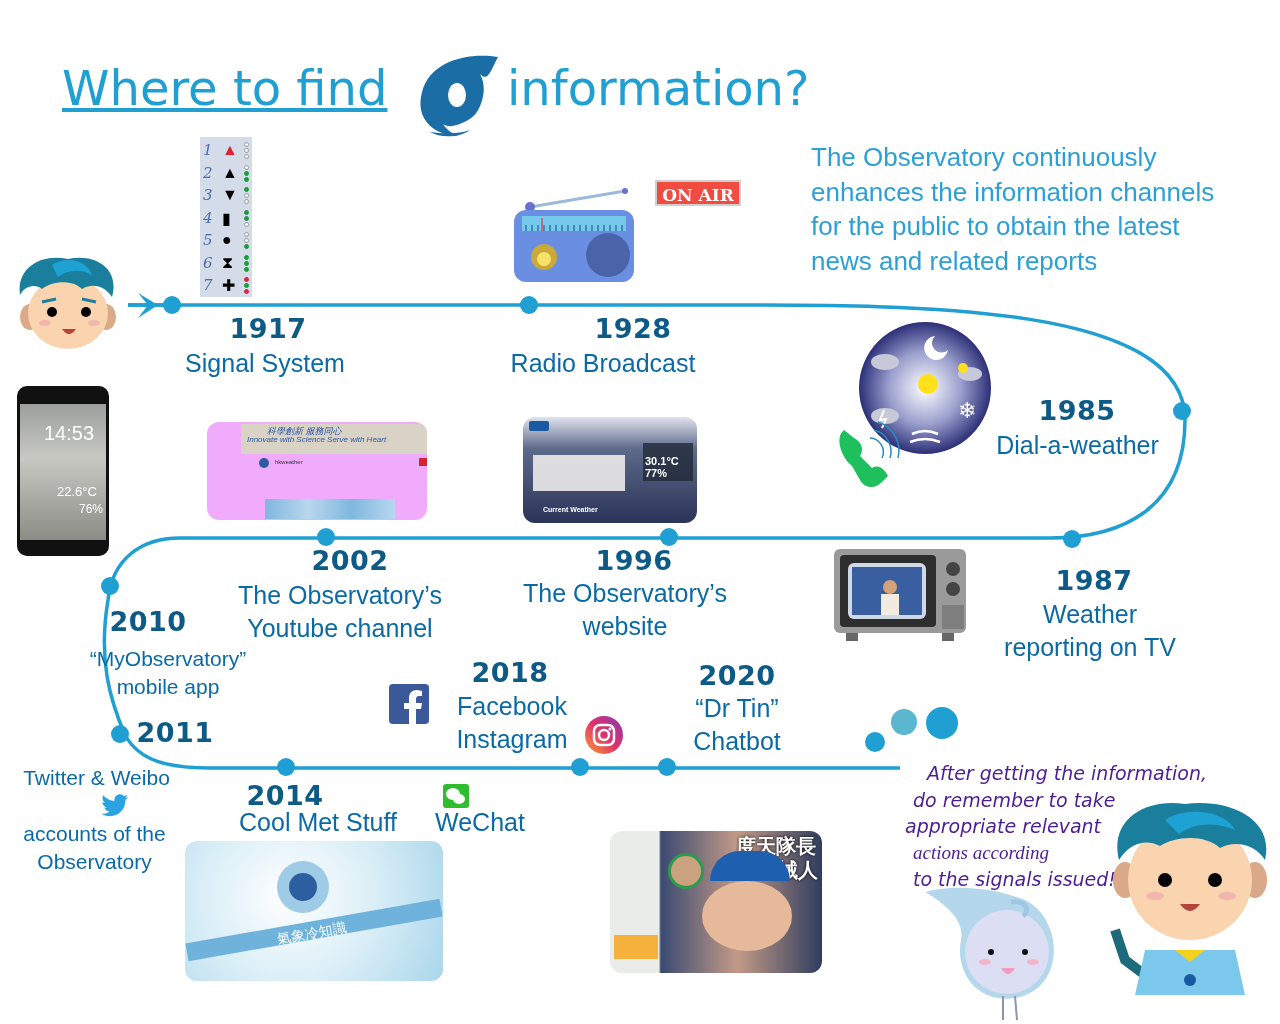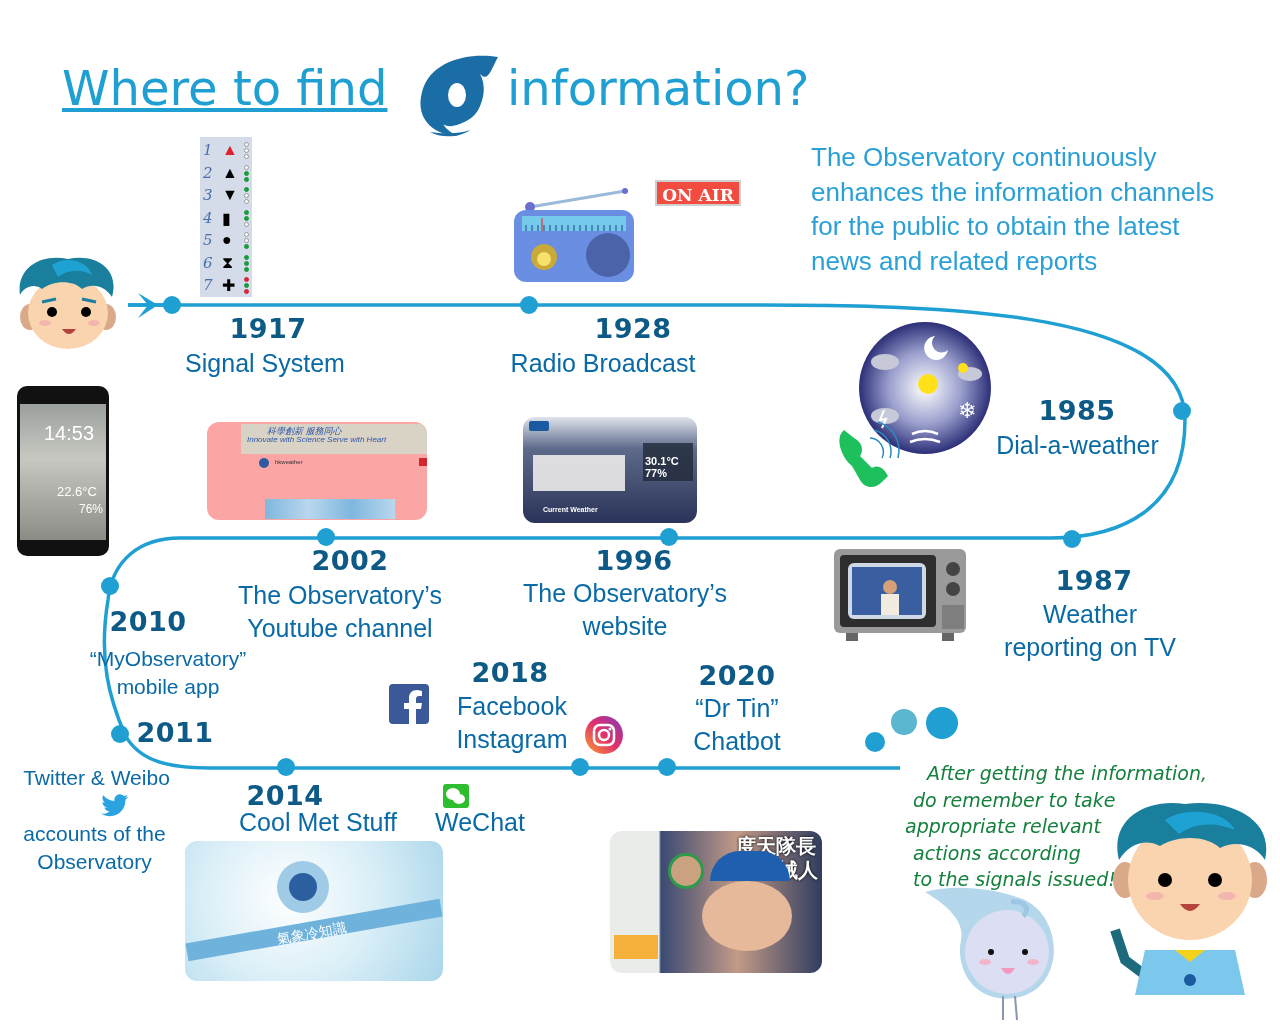--- a/index.html
+++ b/index.html
@@ -7,25 +7,25 @@
          font-family:"Liberation Sans", sans-serif; }
   .abs { position:absolute; }
   .title { left:62px; top:60px; font-family:"DejaVu Sans", sans-serif; font-size:48px;
            color:#1f9fd2; letter-spacing:0px; font-weight:normal; white-space:nowrap;text-decoration:underline; }
   .title .t2 { position:absolute; left:445px; top:0; }
   .intro { left:811px; top:140px; width:460px; font-size:26px; line-height:34.5px; color:#2aa0d6; }
   .year { font-family:"DejaVu Sans", sans-serif; font-weight:bold; color:#0d5a86;
           font-size:27px; text-align:center; letter-spacing:0.5px; }
   .lbl { color:#0a6aa6; font-size:25px; text-align:center; line-height:33px; white-space:nowrap; }
   .lbl.sm { font-size:21px; line-height:28px; }
-  .closing { left:905px; top:760px; font-family:"DejaVu Sans", sans-serif; color:#15803d;
+  .closing { left:905px; top:760px; font-family:"DejaVu Sans", sans-serif; color:#4c1d95;
              font-size:19px; line-height:26.5px; white-space:nowrap; font-style:italic; }
   .closing div:nth-child(1) { padding-left:22px; }
   .closing div:nth-child(2) { padding-left:8px; }
-  .closing div:nth-child(4) { padding-left:8px; }
+  .closing div:nth-child(4) { padding-left:8px;font-family:Liberation Serif, serif; }
   .closing div:nth-child(5) { padding-left:8px; }
   .shot { border-radius:12px; overflow:hidden; }
   .signal-board { left:200px; top:137px; width:52px; height:160px; background:#d4dcea; }
   .sig-row { position:absolute; left:0; width:52px; height:22px; }
   .sig-num { position:absolute; left:3px; top:0; font-family:"DejaVu Serif", serif; font-style:italic; color:#4a6fa8; font-size:15px; }
   .sig-glyph { position:absolute; left:22px; top:0; font-size:16px; color:#000; }
   .dots { position:absolute; left:44px; top:1px; width:6px; }
   .dots i { display:block; width:5px; height:5px; border-radius:50%; margin-bottom:1px; border:1px solid #999; box-sizing:border-box; background:#fff; }
   .dots i.g { background:#1b9b3b; border-color:#1b9b3b; }
   .dots i.r { background:#d8273a; border-color:#d8273a; }
@@ -251,21 +251,21 @@
   <div class="abs" style="left:122px;top:38px;color:#fff;font-size:11px;font-weight:bold">30.1°C</div>
   <div class="abs" style="left:122px;top:50px;color:#fff;font-size:11px;font-weight:bold">77%</div>
   <div class="abs" style="left:20px;top:89px;color:#fff;font-size:7px;font-weight:bold">Current Weather</div>
 </div>
 <div class="abs year" style="left:584px;top:545px;width:100px">1996</div>
 <div class="abs lbl" style="left:500px;top:577px;width:250px">
   <div>The Observatory’s</div>
   <div>website</div>
 </div>
 
-<div class="abs shot" style="left:207px;top:422px;width:220px;height:98px;background:#fca5a5;">
+<div class="abs shot" style="left:207px;top:422px;width:220px;height:98px;background:#f0abfc;">
   <div class="abs" style="left:34px;top:2px;width:186px;height:30px;background:#d9d3c6"></div>
   <div class="abs" style="left:60px;top:3px;font-size:9px;color:#2d55a8;font-style:italic;white-space:nowrap">科學創新 服務同心</div>
   <div class="abs" style="left:40px;top:13px;font-size:8px;color:#2d55a8;font-style:italic;white-space:nowrap">Innovate with Science  Serve with Heart</div>
   <div class="abs" style="left:52px;top:36px;width:10px;height:10px;border-radius:50%;background:#2d5aa0"></div>
   <div class="abs" style="left:68px;top:37px;font-size:6px;color:#333">hkweather</div>
   <div class="abs" style="left:212px;top:36px;width:8px;height:8px;background:#d3262e"></div>
   <div class="abs" style="left:58px;top:77px;width:130px;height:20px;background:linear-gradient(90deg,#7fb7de,#b9d7ee,#7fb7de,#b9d7ee)"></div>
 </div>
 <div class="abs year" style="left:300px;top:545px;width:100px">2002</div>
 <div class="abs lbl" style="left:215px;top:579px;width:250px">

